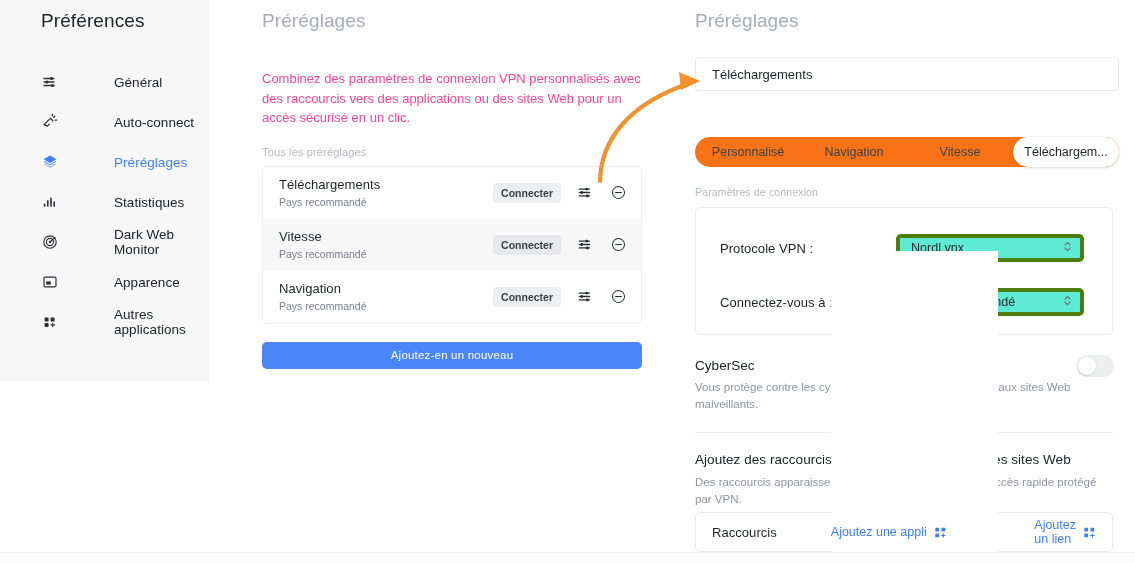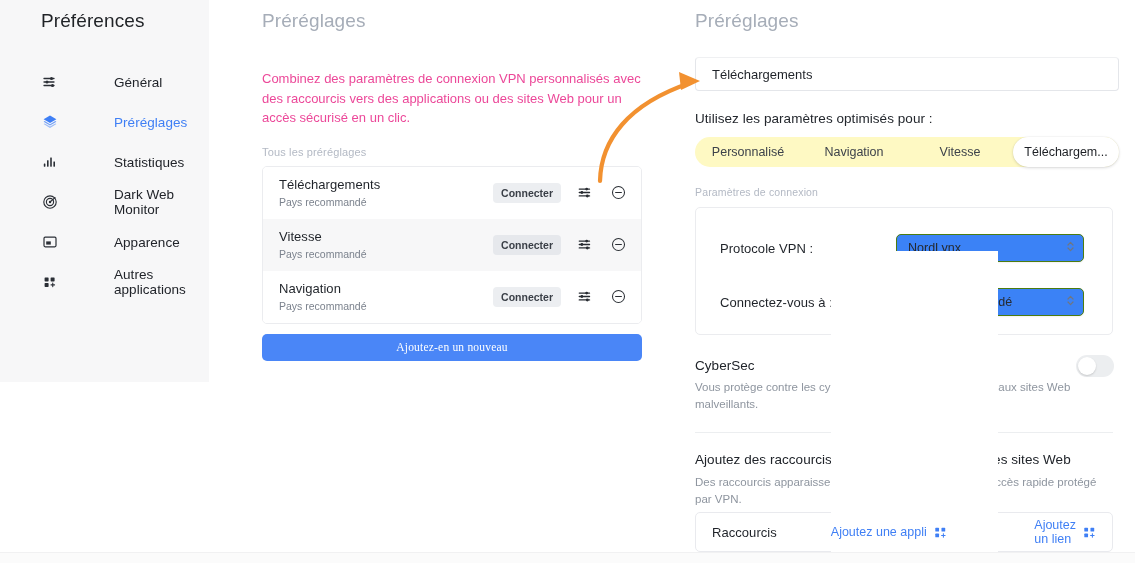--- a/index.html
+++ b/index.html
@@ -89,25 +89,25 @@
     font-weight: bold;
   }
   .preset-row.alt .connect-btn { background: #e6e8ec; }
   .row-icon {
     width: 18px; height: 18px; margin-left: 14px;
     display:flex; align-items:center; justify-content:center;
     color: #272b31; cursor: pointer;
   }
   .row-icon.minus { color: #2a2e34; margin-left: 16px; }
   .add-new-btn {
-    margin-top: 10px;
+    margin-top: 18px;
     width: 380px; height: 27px;
     background: #4a86f7; color: #fff;
     border: none; border-radius: 5px;
-    font-size: 11.5px; font-family: Liberation Serif, serif; letter-spacing: .2px;
+    font-size: 11.5px; font-family: Liberation Sans, sans-serif; letter-spacing: .2px;
     cursor: pointer;
   }
 
   
   .right { position: absolute; left: 695px; top: 0; width: 424px; }
   .right-title {
     margin-top: 10px;
     font-size: 19px; font-weight: 400; color: #a6adb8; letter-spacing:.1px;
   }
   .name-input {
@@ -122,21 +122,21 @@
     font-family: inherit;
     outline: none;
   }
   .optimized-label {
     position: absolute; left: 0; top: 111px;
     font-size: 13.5px; color: #23272d; letter-spacing: .05px;
   }
   .segmented {
     position: absolute; left: 0; top: 137px;
     width: 424px; height: 30px;
-    background: #fef9c3;
+    background: #f97316;
     border-radius: 15px;
     display: flex; align-items: center;
   }
   .seg-item {
     flex: 1 1 0; text-align: center;
     font-size: 12.5px; color: #3d424a;
     line-height: 30px; cursor: pointer;
     white-space: nowrap; overflow: hidden; text-overflow: ellipsis;
   }
   .seg-item.selected {
@@ -163,21 +163,21 @@
   }
   .conn-row.r1 { top: 26px; }
   .conn-row.r2 { top: 80px; }
   .conn-key {
     width: 176px; flex: 0 0 176px;
     font-size: 13px; color: #1f2329; letter-spacing: .05px;
   }
   .sel {
     position: relative;
     flex: 1 1 auto; height: 28px;
-    background: #3b82f6; border: 1px solid #4d7c0f;
+    background: #5eead4; border: 4px solid #4d7c0f;
     border-radius: 5px;
     box-shadow: 0 1px 1.5px rgba(0,0,0,.05);
     display: flex; align-items: center;
     padding: 0 24px 0 11px;
     font-size: 12.5px; color: #262a30;
     cursor: pointer;
   }
   .sel-chev {
     position: absolute; right: 8px; top: 50%;
     transform: translateY(-50%);
@@ -261,20 +261,31 @@
           <svg width="16" height="16" viewBox="0 0 16 16" fill="none" stroke="currentColor" stroke-width="1.3" stroke-linecap="round">
             <path d="M2 4.5h10M2 8h10M2 11.5h10"></path>
             <circle cx="9.5" cy="4.5" r="1.5" fill="currentColor" stroke="none"></circle>
             <circle cx="5" cy="8" r="1.5" fill="currentColor" stroke="none"></circle>
             <circle cx="10.5" cy="11.5" r="1.5" fill="currentColor" stroke="none"></circle>
           </svg>
         </span>
         <span class="nav-label">Général</span>
       </div>
 
+      <div class="nav-item">
+        <span class="nav-icon">
+          <svg width="16" height="16" viewBox="0 0 16 16" fill="none" stroke="currentColor" stroke-width="1.3" stroke-linecap="round" stroke-linejoin="round">
+            <path d="M2.2 10.6l5-5.2"></path>
+            <path d="M2.2 10.6l3.1 1.5 1.9-1.9"></path>
+            <path d="M8.2 4.2l2.6 2.6"></path>
+            <path d="M11.6 3.4l1.2-1.2M13.3 6.1h1.5M10.3 1.8V.4"></path>
+          </svg>
+        </span>
+        <span class="nav-label">Auto-connect</span>
+      </div>
 
       <div class="nav-item active">
         <span class="nav-icon">
           <svg width="16" height="16" viewBox="0 0 16 16" fill="currentColor">
             <path d="M8 1.6L14.4 5.3 8 9 1.6 5.3z"></path>
             <path d="M8 10.2l5.3-3.1 1.1.6L8 11.6 1.6 7.7l1.1-.6z" opacity=".75"></path>
             <path d="M8 12.6l5.3-3.1 1.1.6L8 14 1.6 10.1l1.1-.6z" opacity=".5"></path>
           </svg>
         </span>
         <span class="nav-label">Préréglages</span>
@@ -407,21 +418,20 @@
     </div>
 
     <button class="add-new-btn">Ajoutez-en un nouveau</button>
   </section>
 
   <section class="right">
     <h2 class="right-title">Préréglages</h2>
 
     <input class="name-input" type="text" value="Téléchargements" style="">
 
-    <div class="optimized-label">Utilisez les paramètres optimisés pour :</div>
 
     <div class="segmented">
       <div class="seg-item">Personnalisé</div>
       <div class="seg-item">Navigation</div>
       <div class="seg-item">Vitesse</div>
       <div class="seg-item selected">Téléchargem...</div>
     </div>
 
     <div class="conn-label">Paramètres de connexion</div>
 

